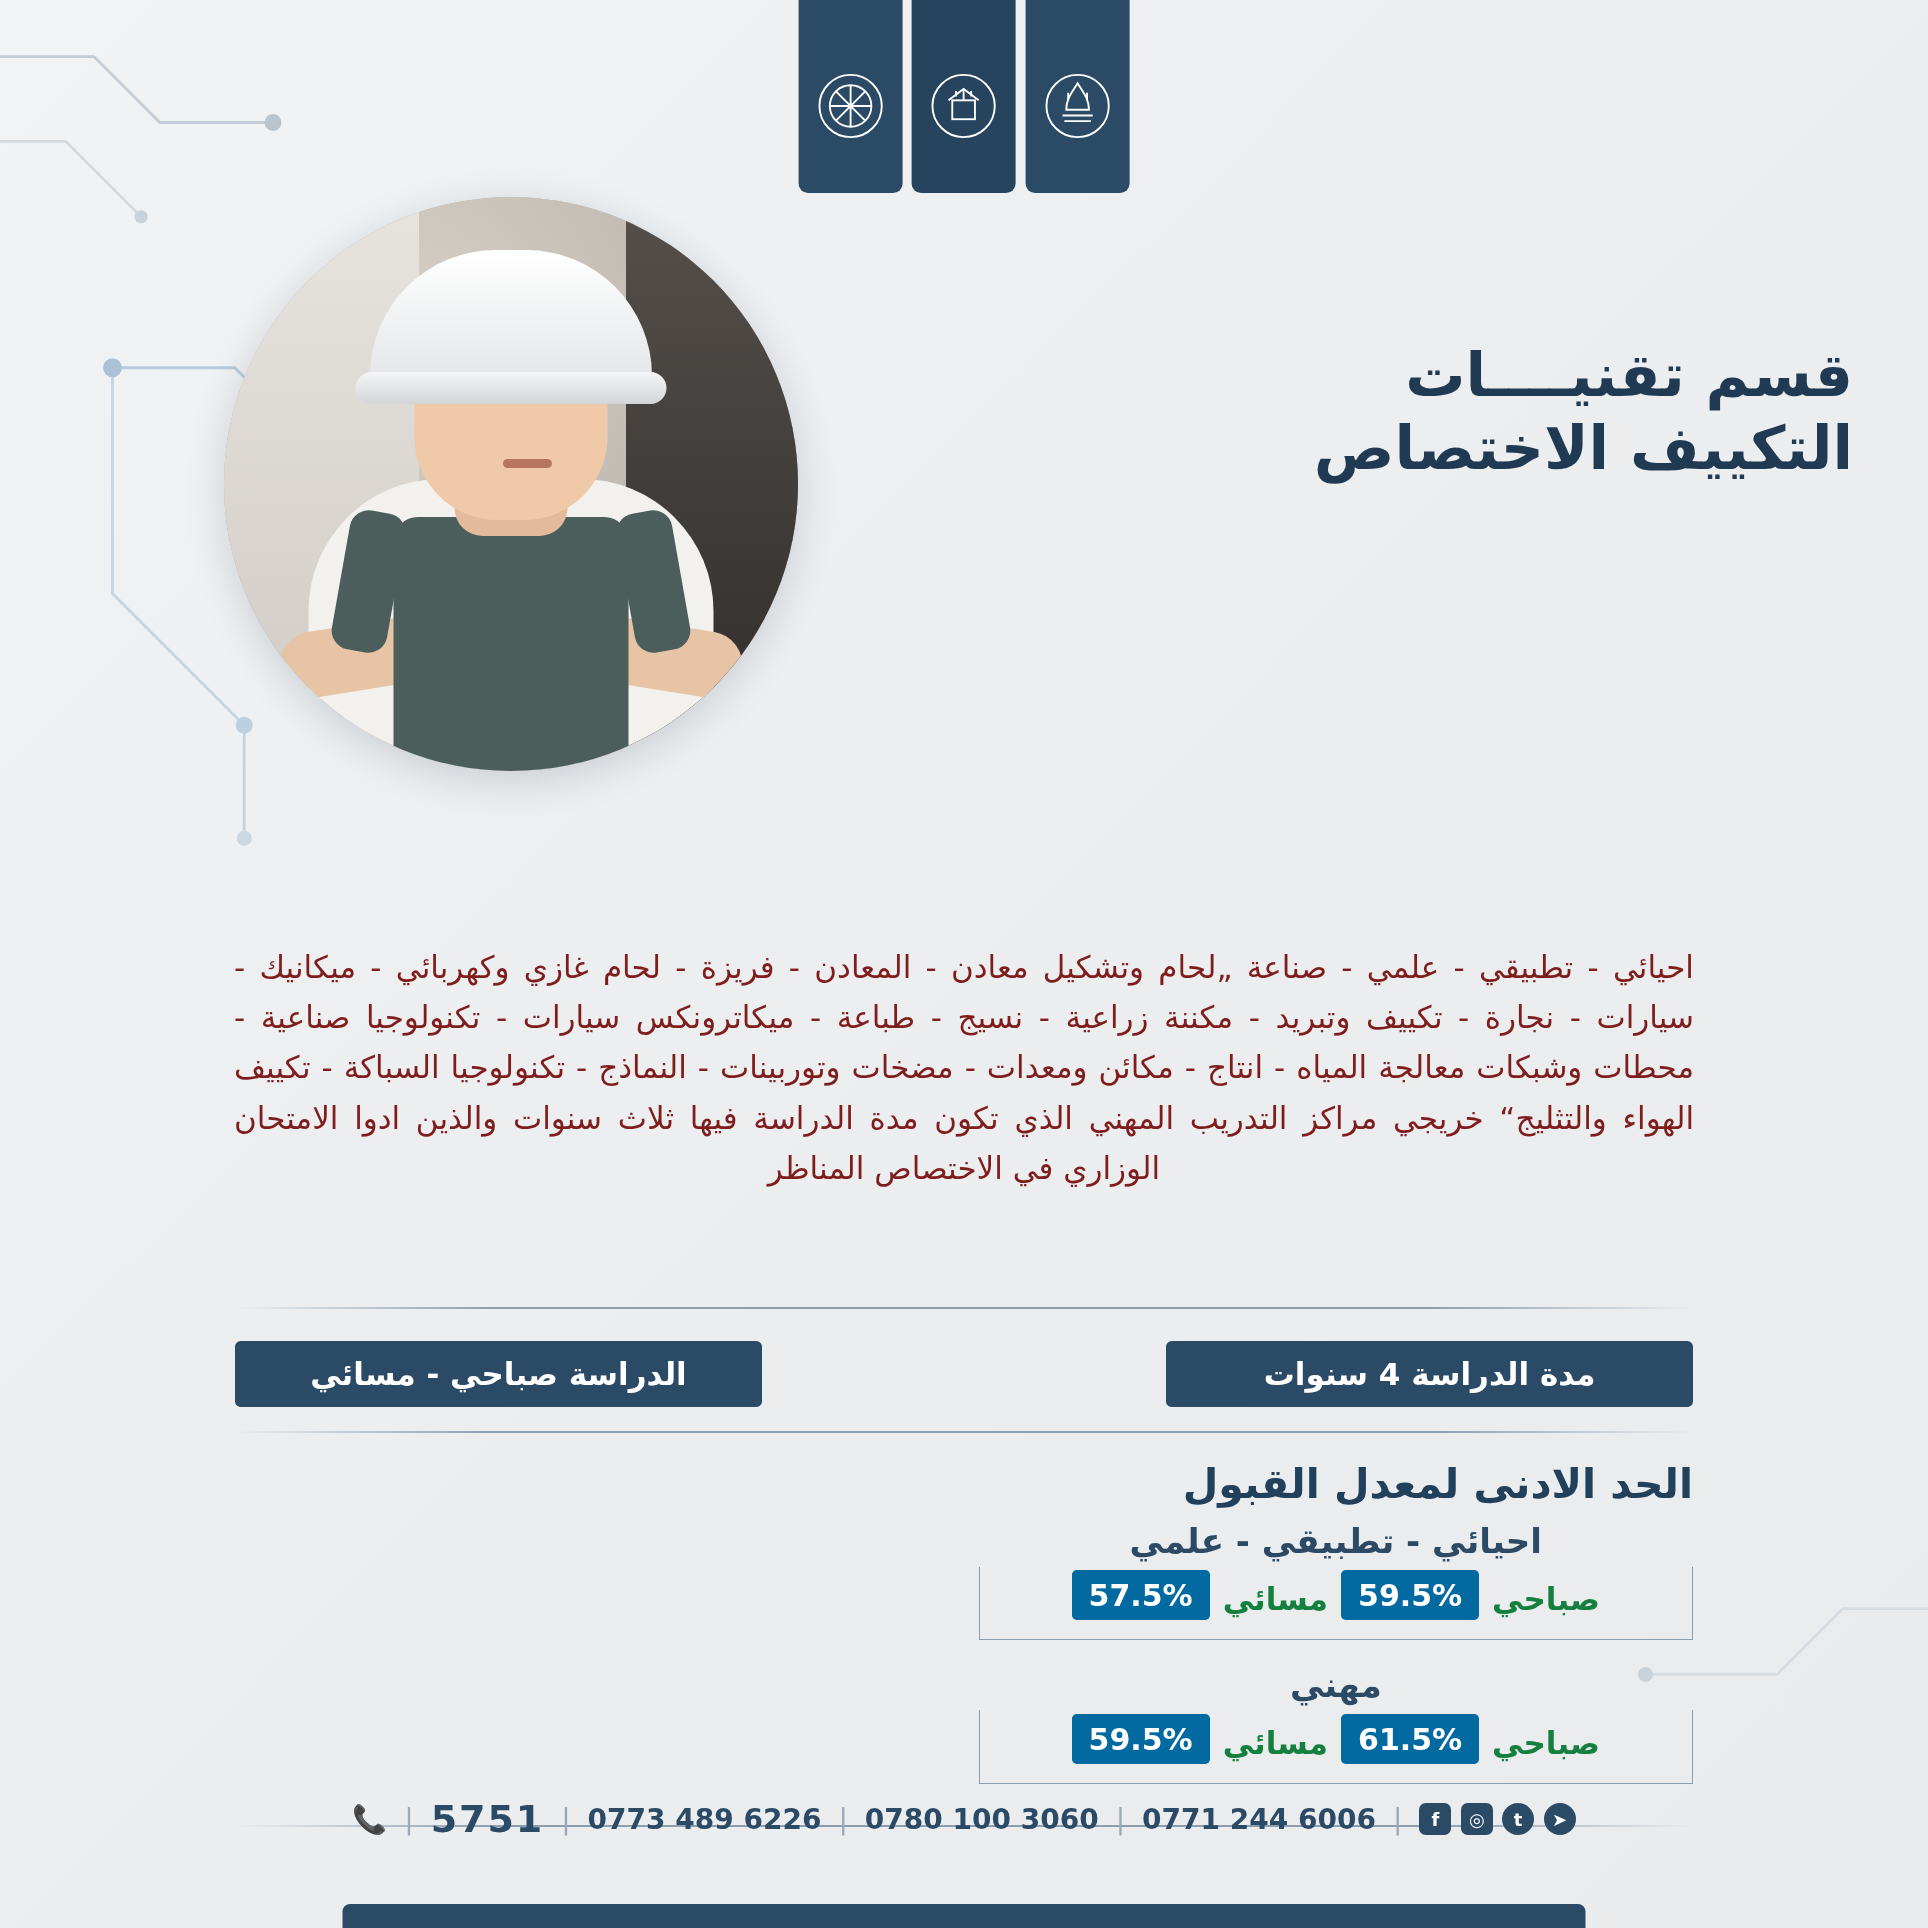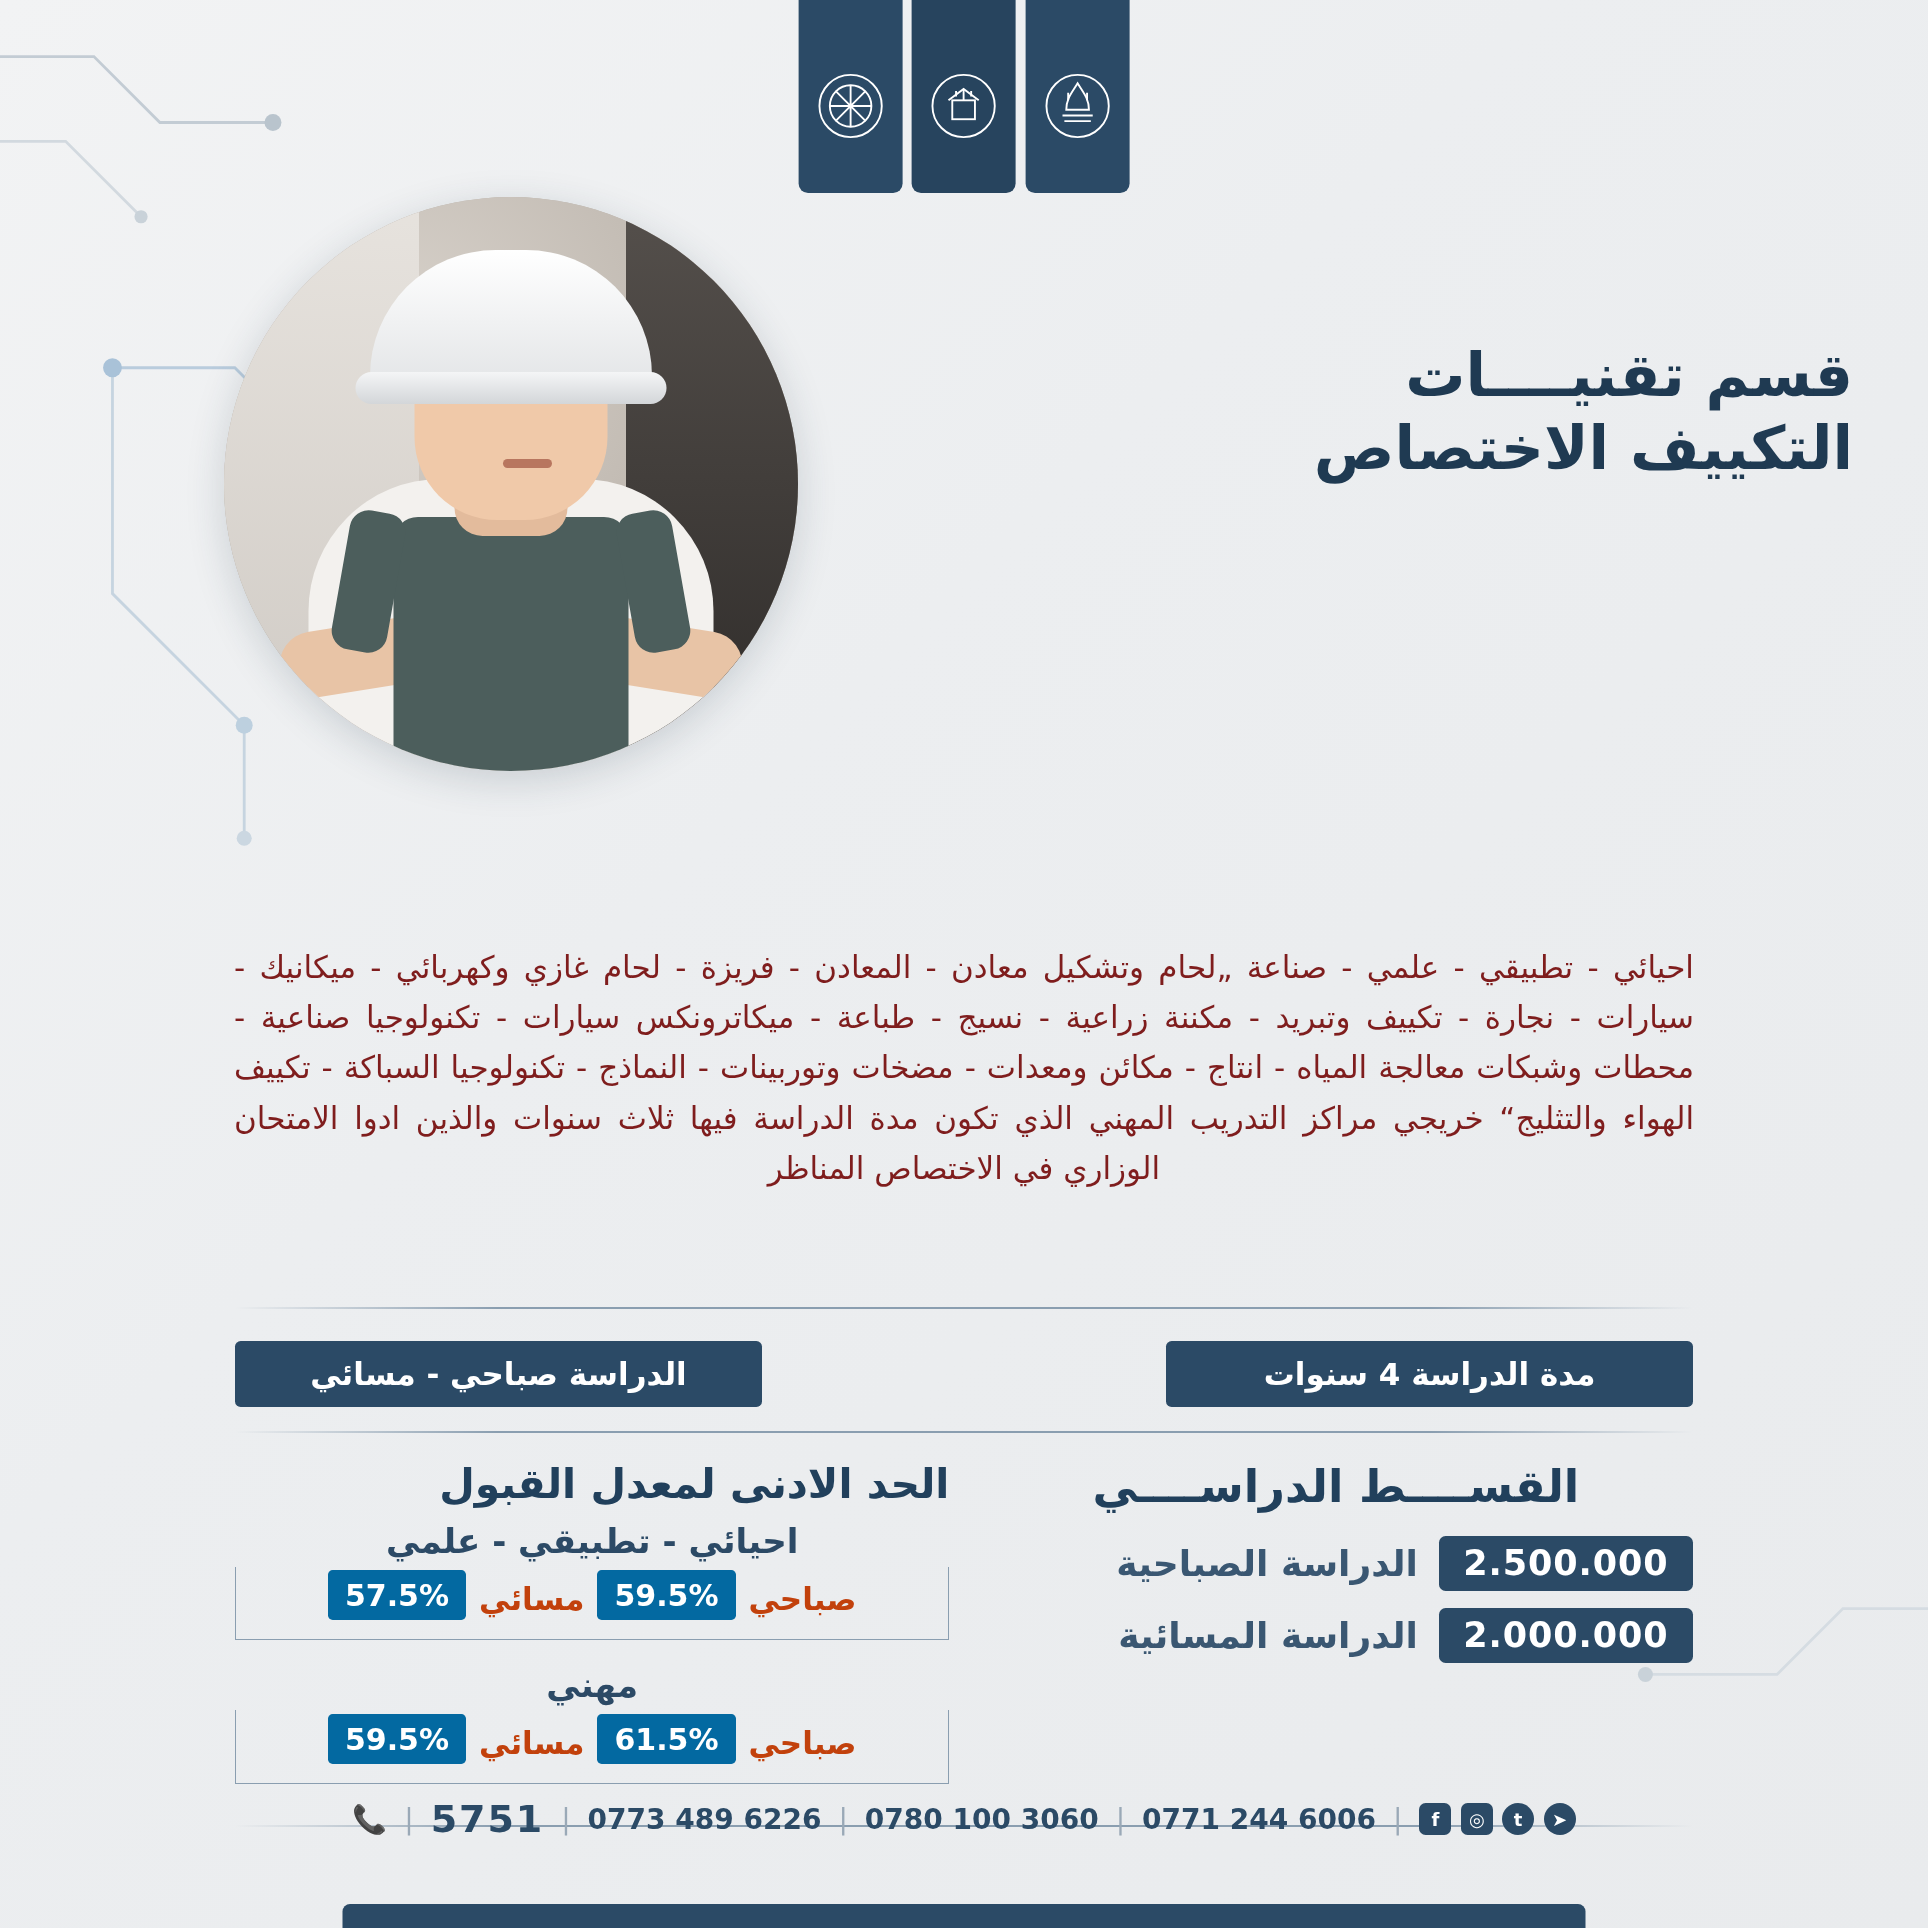--- a/index.html
+++ b/index.html
@@ -228,21 +228,21 @@
   .rate-row {
     display: flex;
     align-items: center;
     justify-content: center;
     gap: 13px;
     margin-bottom: 9.4px;
   }
   .rate-row .lbl {
     font-size: 31px;
     font-weight: 700;
-    color: #c2410c;
+    color: #15803d;
     margin-top: 8px;
   }
   .badge {
     background: #0369a1;
     color: #fff;
     font-size: 30px;
     font-weight: 700;
     border-radius: 4.7px;
     padding: 7.5px 17px;
   }
@@ -420,31 +420,20 @@
 
 <div class="pills">
   <div class="pill">مدة الدراسة 4 سنوات</div>
   <div class="pill">الدراسة صباحي - مسائي</div>
 </div>
 
 <div class="hr h2"></div>
 
 <div class="lower">
 
-  <div class="col">
-    <div class="fee-title">القســــط الدراســــي</div>
-    <div class="fee-row">
-      <div class="fee-val">2.500.000</div>
-      <div class="fee-name">الدراسة الصباحية</div>
-    </div>
-    <div class="fee-row">
-      <div class="fee-val">2.000.000</div>
-      <div class="fee-name">الدراسة المسائية</div>
-    </div>
-  </div>
 
   <div class="col">
     <div class="col-head">الحد الادنى لمعدل القبول</div>
 
     <div class="group">
       <div class="rate-label">احيائي - تطبيقي - علمي</div>
       <div class="bracket">
         <div class="rate-row">
           <span class="lbl">صباحي</span>
           <span class="badge">59.5%</span>

